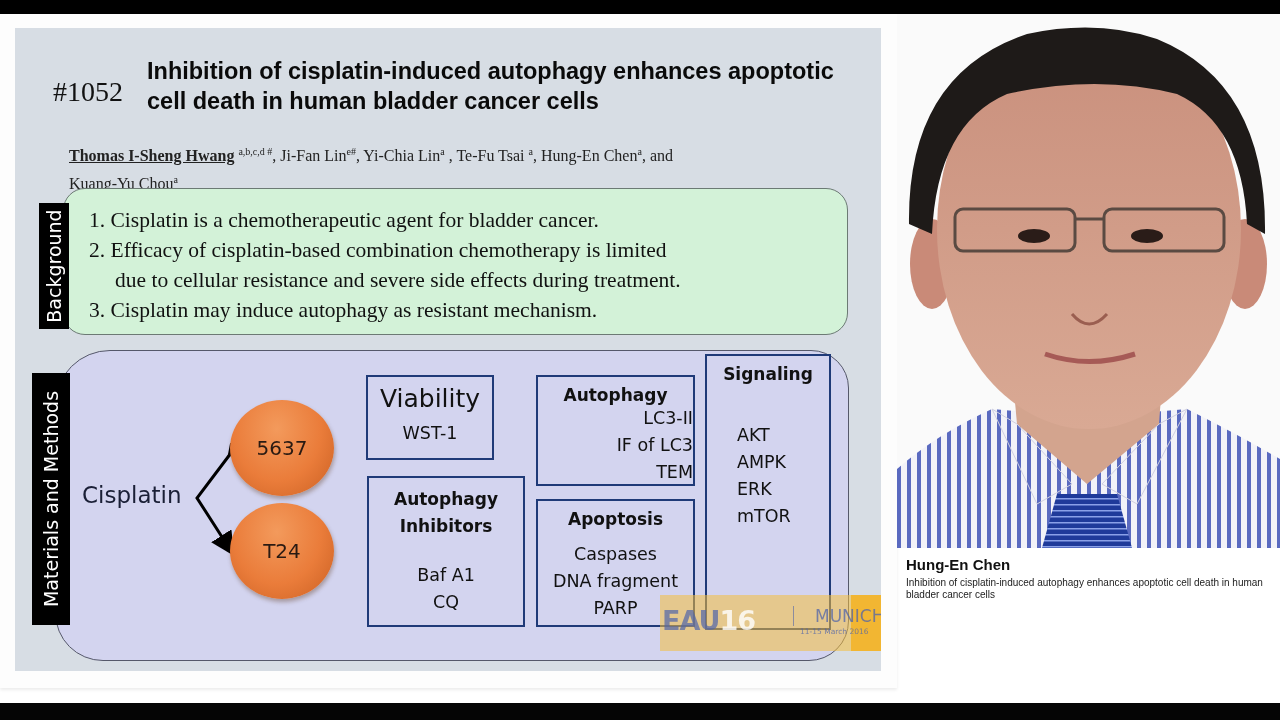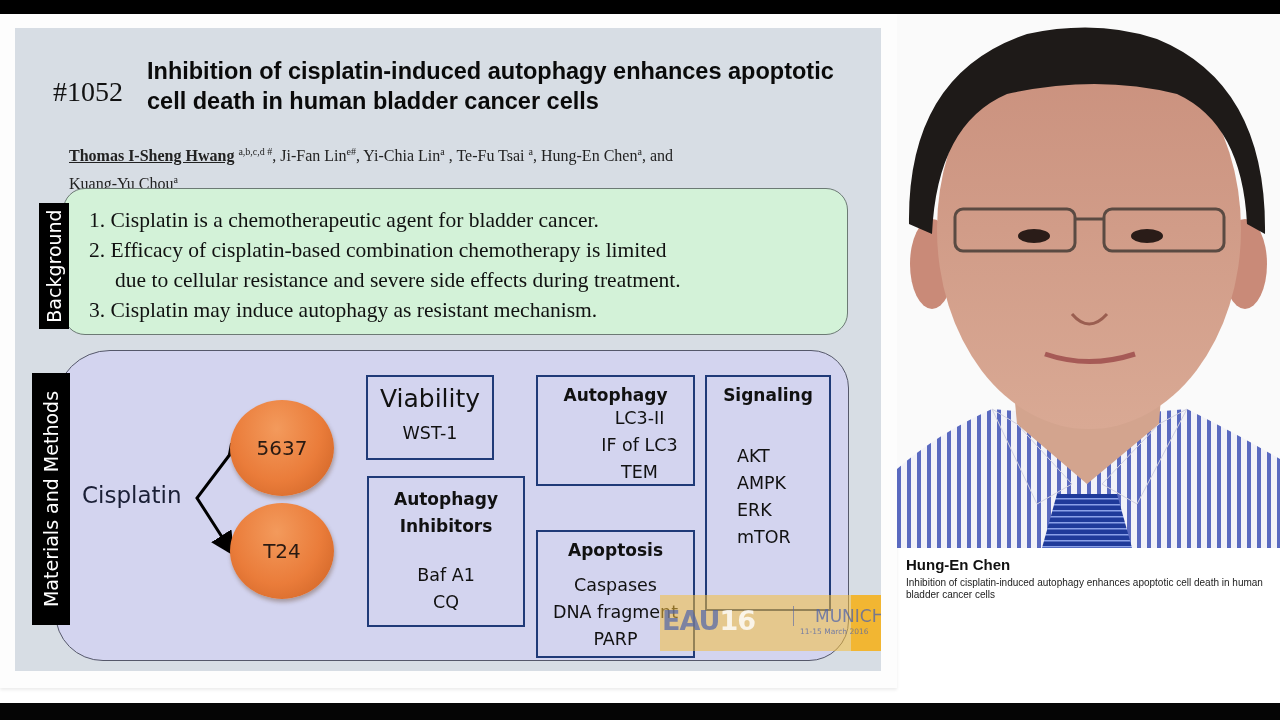--- a/index.html
+++ b/index.html
@@ -38,28 +38,28 @@
   .cell-1 { left: 215px; top: 372px; }
   .cell-2 { left: 215px; top: 475px; }
 
   .mbox { position: absolute; border: 2px solid #1f3a78; background: transparent; text-align: center; font-family: "DejaVu Sans", sans-serif; color: #111; }
   .mbox .h { font-weight: bold; }
   .box-viability { left: 351px; top: 347px; width: 128px; height: 85px; }
   .box-viability .h { font-weight: normal; font-size: 25px; margin-top: 7px; }
   .box-viability .v { font-size: 17.5px; margin-top: 10px; }
   .box-autophagy { left: 521px; top: 347px; width: 159px; height: 111px; }
   .box-autophagy .h { font-size: 17px; margin-top: 8px; }
-  .box-autophagy .v { font-size: 17.5px; line-height: 27px; text-align: center; padding-left: 48px; }
+  .box-autophagy .v { font-size: 17.5px; line-height: 27px; text-align: right; padding-left: 48px; }
   .box-inhibitors { left: 352px; top: 448px; width: 158px; height: 151px; }
   .box-inhibitors .h { font-size: 17px; line-height: 27px; margin-top: 8px; }
   .box-inhibitors .v { font-size: 17.5px; line-height: 27px; margin-top: 22px; }
-  .box-apoptosis { left: 521px; top: 471px; width: 159px; height: 128px; margin-top: 31px; }
+  .box-apoptosis { left: 521px; top: 471px; width: 159px; height: 128px; }
   .box-apoptosis .h { font-size: 17px; margin-top: 8px; }
   .box-apoptosis .v { font-size: 17.5px; line-height: 27px; margin-top: 12px; white-space: nowrap; }
-  .box-signaling { left: 690px; top: 347px; width: 126px; height: 236px; }
+  .box-signaling { left: 690px; top: 326px; width: 126px; height: 276px; }
   .box-signaling .h { font-size: 17px; margin-top: 8px; }
   .box-signaling .v { font-size: 17.5px; line-height: 27px; margin-top: 38px; text-align: left; padding-left: 30px; }
 
   .eau-logo { position: absolute; left: 645px; top: 567px; width: 221px; height: 56px; background: rgba(244,190,60,0.55); }
   .eau-logo .band { position: absolute; right: 0; top: 0; width: 30px; height: 100%; background: #f2b632; }
   .eau-logo .eau { position: absolute; left: 2px; top: 10px; font-family: "DejaVu Sans", sans-serif; font-weight: bold; font-size: 27px; color: rgba(80,100,170,0.7); letter-spacing: -1px; }
   .eau-logo .yr { color: rgba(255,255,255,0.8); }
   .eau-logo .city { position: absolute; left: 133px; top: 11px; font-family: "DejaVu Sans", sans-serif; font-size: 17px; color: rgba(80,100,170,0.75); border-left: 1px solid rgba(80,100,170,0.6); padding-left: 21px; }
   .eau-logo .date { position: absolute; left: 140px; top: 32px; font-family: "DejaVu Sans", sans-serif; font-size: 7.5px; color: rgba(80,100,170,0.75); }
 

